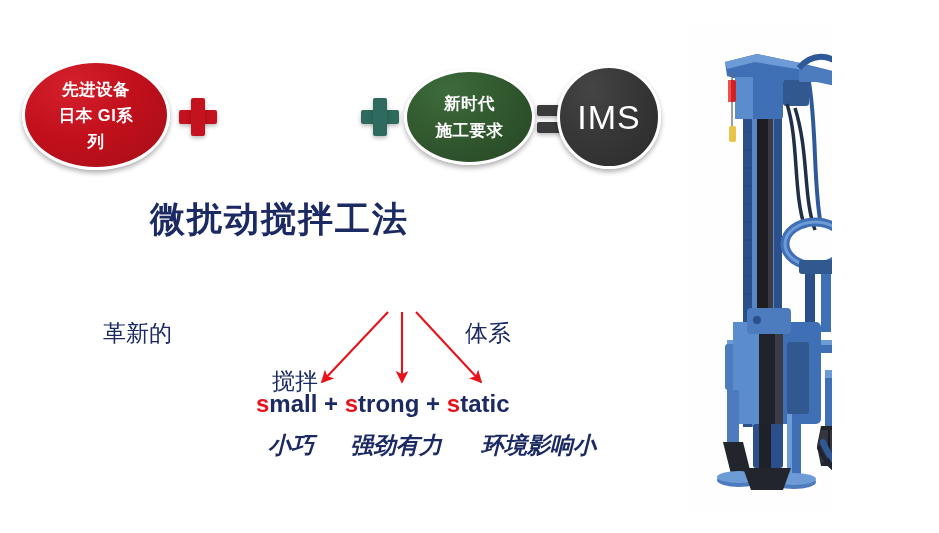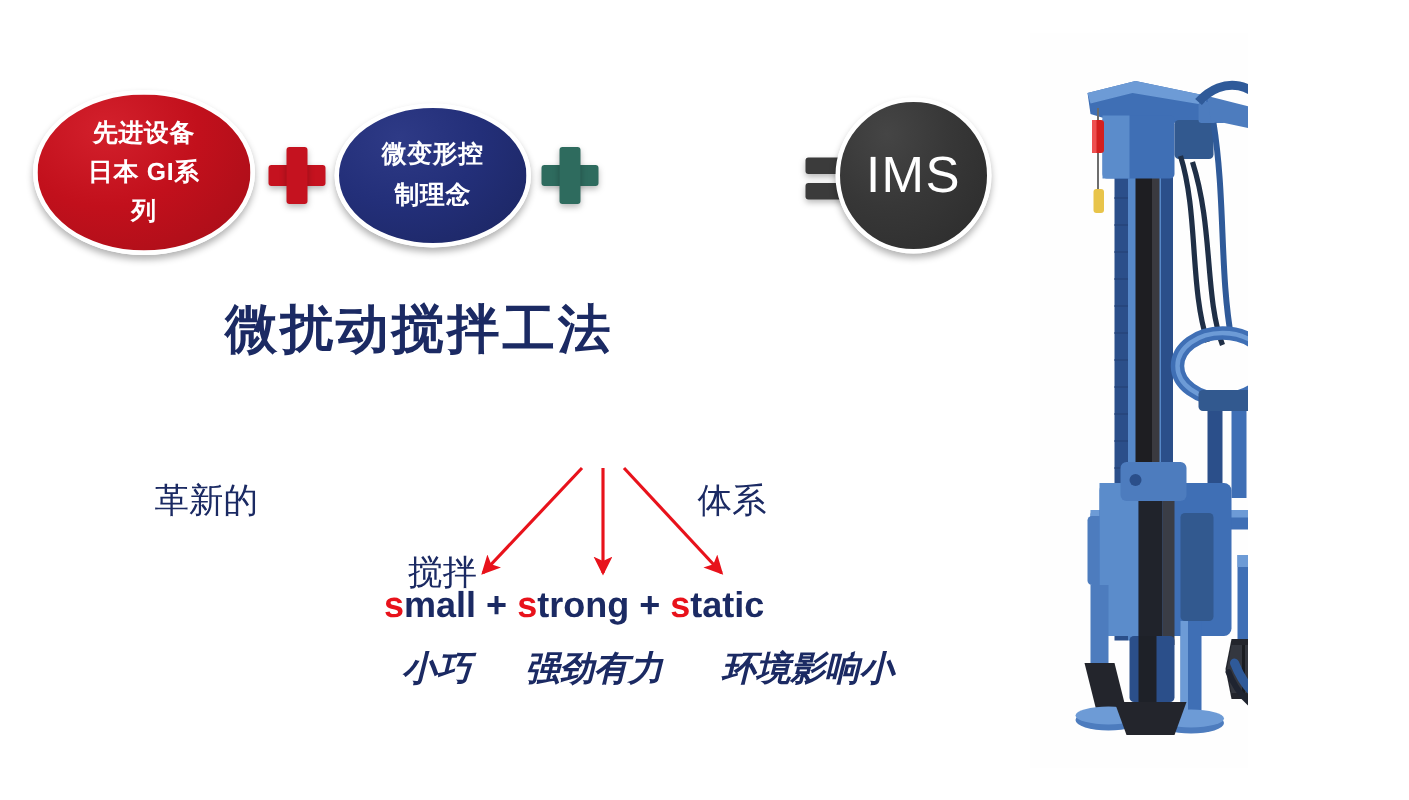--- a/index.html
+++ b/index.html
@@ -217,30 +217,30 @@
       <span class="line">先进设备</span>
       <span class="line">日本 GI系</span>
       <span class="line">列</span>
     </div>
 
     <div class="op op-plus op-plus-red">
       <span class="bar bar-h"></span>
       <span class="bar bar-v"></span>
     </div>
 
-    <div class="bubble bubble-blue">
-      <span class="line">微变形控</span>
-      <span class="line">制理念</span>
-    </div>
 
     <div class="op op-plus op-plus-teal">
       <span class="bar bar-h"></span>
       <span class="bar bar-v"></span>
     </div>
 
+    <div class="bubble bubble-green">
+      <span class="line">新时代</span>
+      <span class="line">施工要求</span>
+    </div>
 
     <div class="op op-equals">
       <span class="bar bar-top"></span>
       <span class="bar bar-bot"></span>
     </div>
 
     <div class="bubble bubble-dark">
       <span class="line">IMS</span>
     </div>
 

